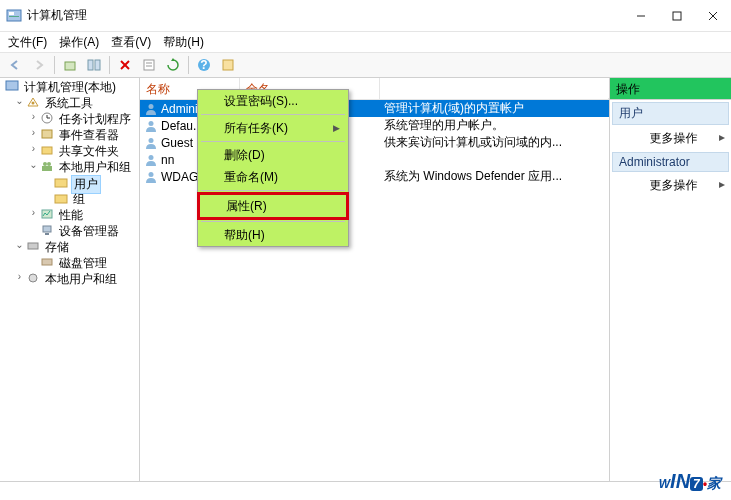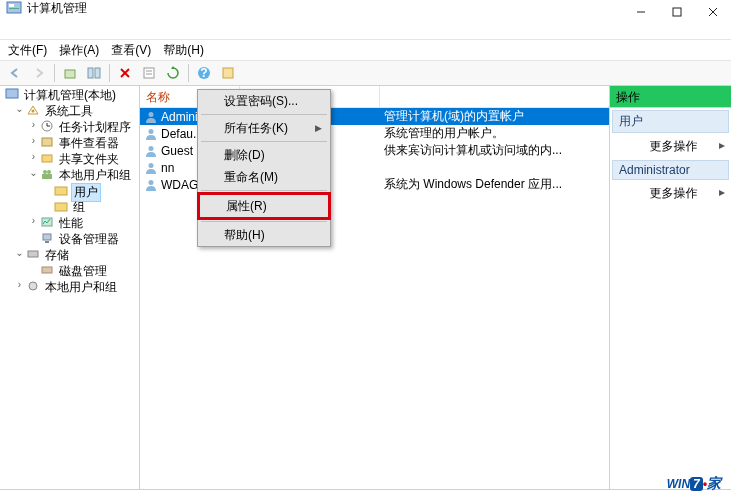--- a/index.html
+++ b/index.html
@@ -1,18 +1,18 @@
 <!DOCTYPE html>
 <html><head>
 <meta charset="utf-8">
 <style>
 * { margin: 0; padding: 0; box-sizing: border-box; font-family: "Microsoft YaHei", "Segoe UI", sans-serif; font-size: 12px; }
 body { background: #fff; width: 731px; height: 500px; overflow: hidden; position: relative; }
 
-.titlebar { height: 40px; display: flex; align-items: flex-start; padding-left: 6px; border-bottom: 1px solid #e5e5e5; }
+.titlebar { height: 32px; display: flex; align-items: center; padding-left: 6px; border-bottom: 1px solid #e5e5e5; }
 .titlebar .icon { width: 16px; height: 16px; margin-right: 5px; }
 .titlebar .title { flex: 1; }
 .winbtns { display: flex; }
 .winbtn { width: 36px; height: 24px; display: flex; align-items: center; justify-content: center; color: #222; }
 
 .menubar { height: 20px; display: flex; align-items: center; padding-left: 4px; gap: 4px; }
 .menubar span { padding: 0 4px; }
 
 .toolbar { height: 26px; display: flex; align-items: center; padding-left: 4px; gap: 2px; border-top: 1px solid #e5e5e5; border-bottom: 1px solid #d0d0d0; background: #f8f8f8; }
 .tbtn { width: 22px; height: 22px; display: flex; align-items: center; justify-content: center; }
@@ -38,21 +38,21 @@
 .col-desc { flex: 1; margin-top: 20px; }
 
 .list-row { height: 17px; display: flex; align-items: center; }
 .list-row .cell { padding: 0 4px; display: flex; align-items: center; overflow: hidden; white-space: nowrap; }
 .list-row.sel { background: #0078d7; color: #fff; }
 .cell-name { width: 100px; }
 .cell-full { width: 140px; }
 .cell-desc { flex: 1; }
 .uicon { width: 14px; height: 14px; margin-right: 3px; display: inline-block; }
 
-.ctxmenu { position: absolute; left: 197px; top: 89px; width: 134px; background: #e5e5e5; border: 1px solid #a0a0a0; box-shadow: 2px 2px 4px rgba(0,0,0,0.3); z-index: 10; }
+.ctxmenu { position: absolute; left: 197px; top: 89px; width: 152px; background: #bef264; border: 1px solid #a0a0a0; box-shadow: 2px 2px 4px rgba(0,0,0,0.3); z-index: 10; }
 .ctx-item { height: 22px; display: flex; align-items: center; padding-left: 26px; }
 .ctx-sep { height: 1px; background: #c0c0c0; margin: 2px 3px; }
 .ctx-hl { border: 3px solid #d7000f; margin: -1px; }
 .ctx-arrow { margin-left: auto; margin-right: 8px; color: #555; font-size: 9px; }
 
 .actions { width: 122px; border-left: 1px solid #d0d0d0; }
 .actions-hd { height: 22px; background: #22c55e; border-bottom: 1px solid #d0d0d0; padding: 3px 6px; }
 .act-section { background: #e0edf8; border: 1px solid #c4d8ea; margin: 2px; padding: 2px 6px; color: #1f3d6d; }
 .act-item { padding: 3px 6px 3px 18px; text-align: center; }
 
@@ -383,14 +383,14 @@
   <div class="ctx-item">重命名(M)</div>
   <div class="ctx-sep"></div>
   <div class="ctx-hl">
       <div class="ctx-item">属性(R)</div>
     </div>
   <div class="ctx-sep"></div>
   <div class="ctx-item">帮助(H)</div>
 </div>
 
 <div class="watermark">
-  <div class="logo"><span>W</span><span style="font-size:12px">IN</span><span class="seven">7</span><span class="dot">•</span><span style="font-size:14px">家</span></div>
+  <div class="logo"><span>W</span><span style="font-size:20px">IN</span><span class="seven">7</span><span class="dot">•</span><span style="font-size:14px">家</span></div>
 </div>
 
 </body></html>

